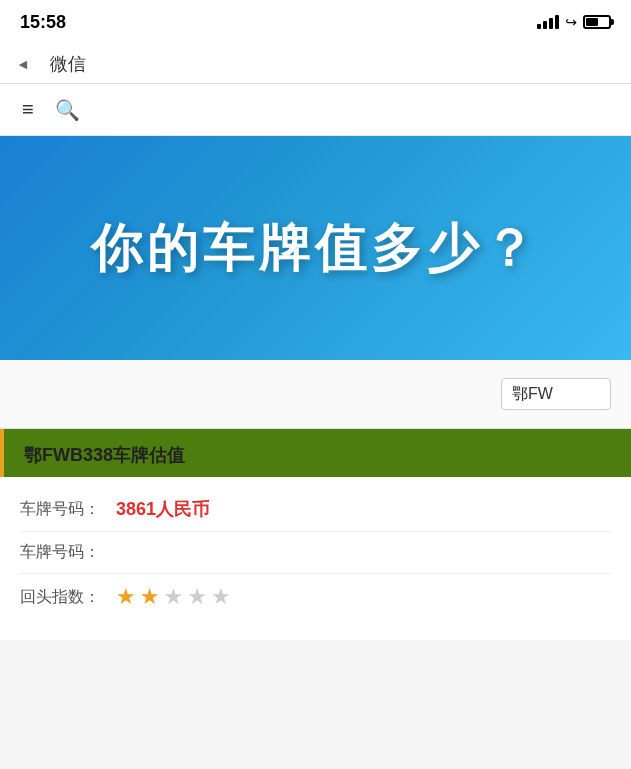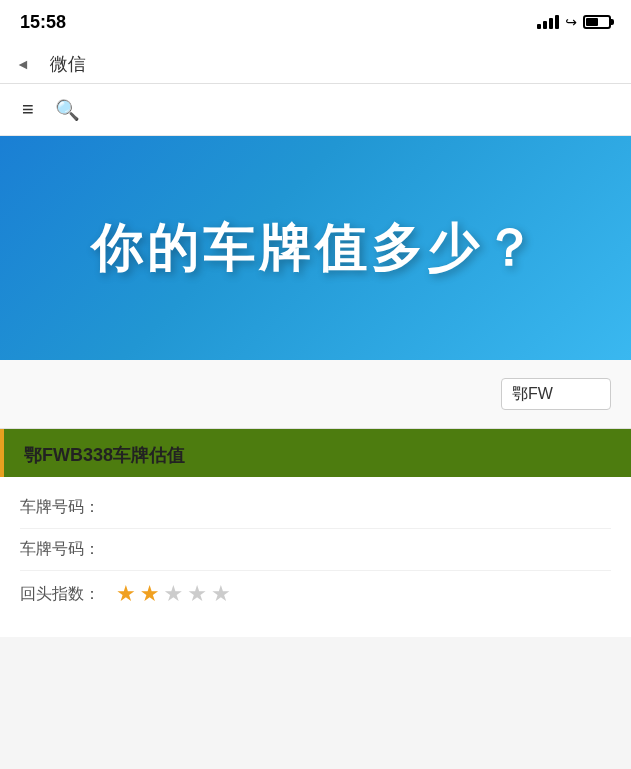--- a/index.html
+++ b/index.html
@@ -279,20 +279,21 @@
 
 <div class="result-section">
   <div class="result-header">
     <span class="result-header-text">鄂FWB338车牌估值</span>
   </div>
   <div class="result-rows">
 
 
     <div class="result-row">
       <span class="row-label">车牌号码：</span>
+      <span class="row-value red">3861人民币</span>
     </div>
 
     <div class="result-row">
       <span class="row-label">车牌号码：</span>
     </div>
 
     <div class="result-row">
       <span class="row-label">回头指数：</span>
       <div class="stars">
         <span class="star filled">★</span>

